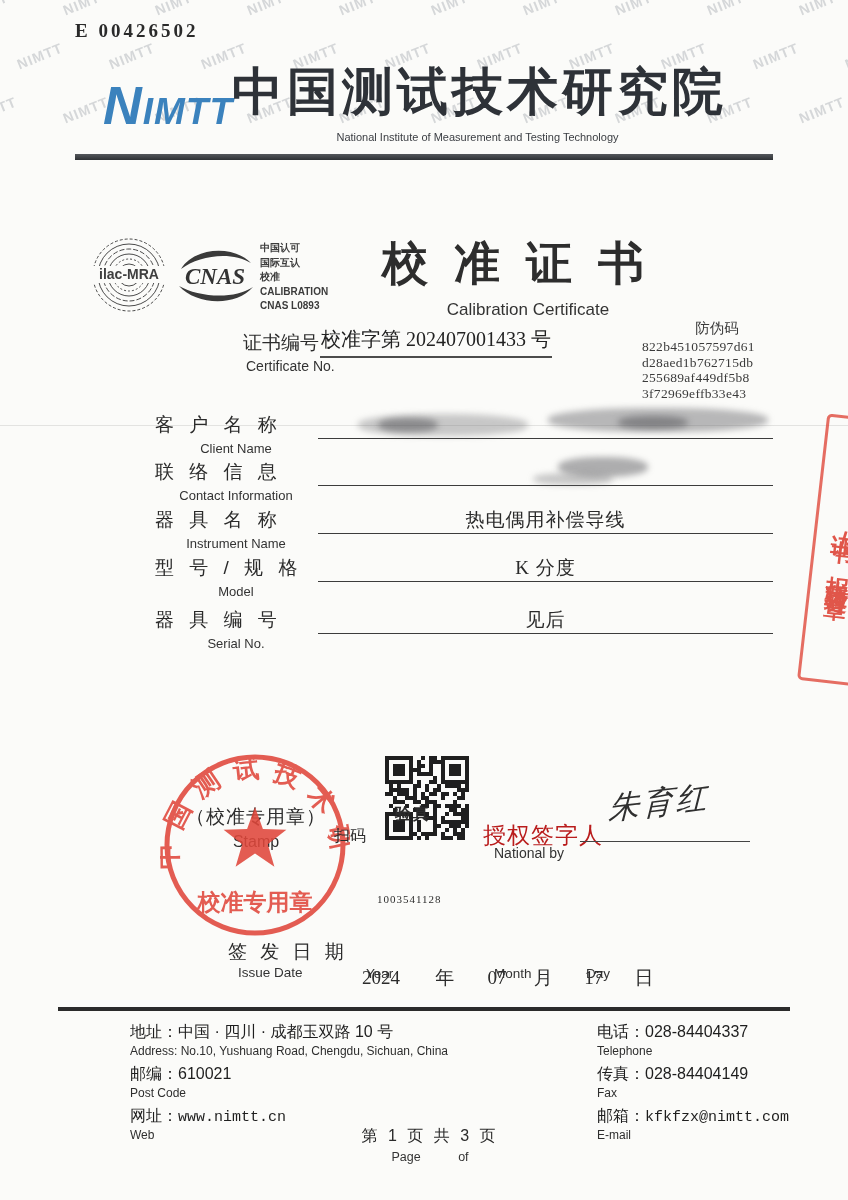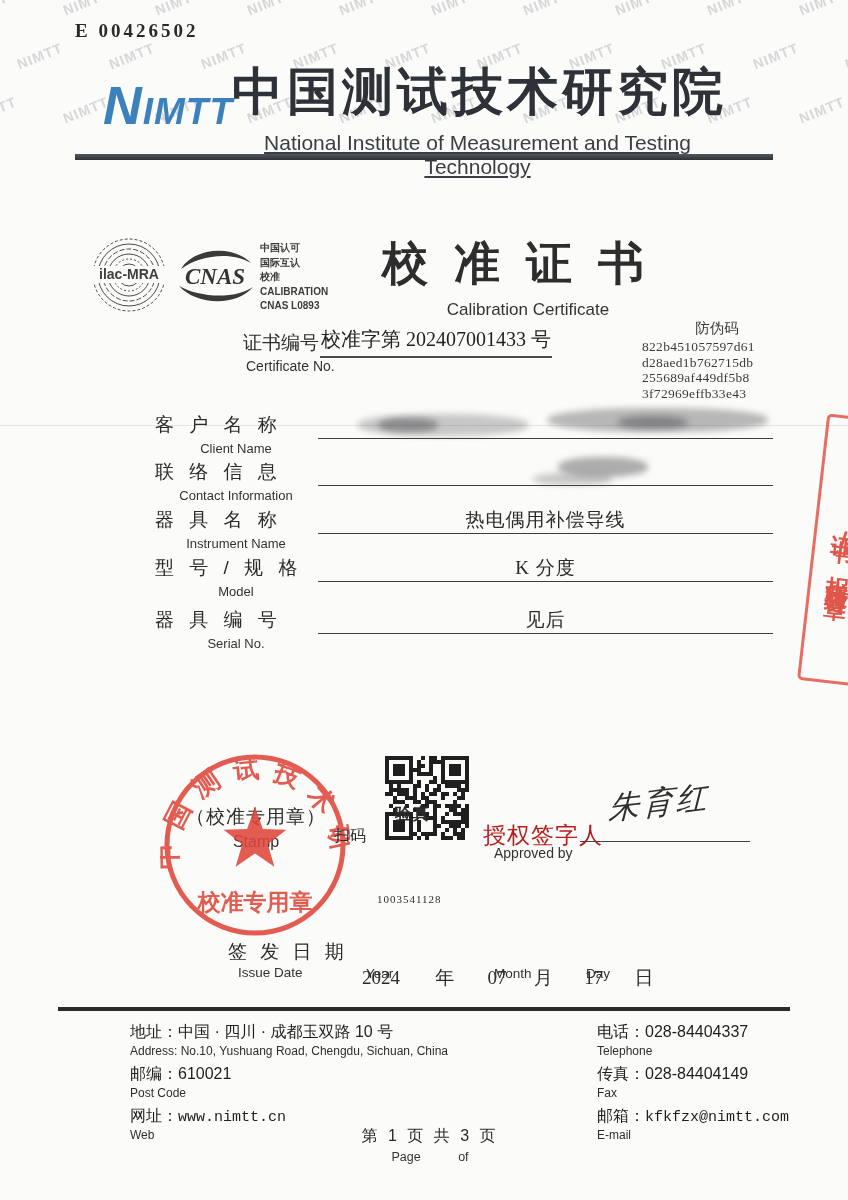--- a/index.html
+++ b/index.html
@@ -14,21 +14,21 @@
     font-weight:bold; font-size:19px; letter-spacing:3px; color:#2a2a2a;}
   .watermark{ position:absolute; left:0; top:0; width:848px; height:170px; overflow:hidden; pointer-events:none;}
   .watermark span{ position:absolute; font-size:14px; font-weight:bold; letter-spacing:1px;
     color:rgba(125,131,142,0.30); transform:rotate(-22deg); white-space:nowrap;}
   .nimtt{ position:absolute; left:103px; top:74px; font-style:italic; font-weight:bold;
     font-size:37px; color:#3b82bd; letter-spacing:1px;}
   .nimtt::first-letter{ font-size:1.45em; }
   .org-cn{ position:absolute; left:232px; top:58px; width:500px; font-family:"Liberation Serif",serif;
     font-weight:700; font-size:51px; letter-spacing:4px; color:#2e3238; white-space:nowrap;}
   .org-en{ position:absolute; left:235px; top:131px; width:485px; text-align:center;
-    font-size:21px; color:#3a3d42;text-decoration:underline; }
+    font-size:11px; color:#3a3d42; }
   .header-rule{ position:absolute; left:75px; top:154px; width:698px; height:6px;
     background:linear-gradient(#54575c,#2e3135); }
   .scanline{ position:absolute; left:0; top:425px; width:848px; height:1px; background:rgba(60,60,60,0.12);}
   
   .ilac{ position:absolute; left:90px; top:236px; }
   .cnas{ position:absolute; left:174px; top:244px; }
   .accred{ position:absolute; left:260px; top:241px; font-size:10px; font-weight:bold;
     color:#3c3c3c; line-height:1.45; white-space:pre-line;}
   .cert-title{ position:absolute; left:336px; top:233px; width:380px; text-align:center;
     font-family:"Liberation Serif",serif; font-weight:600; font-size:46px; letter-spacing:26px;
@@ -480,21 +480,21 @@
       <rect x="70" y="100" width="5" height="5"></rect>
       <rect x="75" y="100" width="5" height="5"></rect>
       <rect x="80" y="100" width="5" height="5"></rect>
       <rect x="90" y="100" width="5" height="5"></rect>
       <rect x="95" y="100" width="5" height="5"></rect>
     </svg>
   <div class="verify-cn">验真</div>
   <div class="qr-num">1003541128</div>
 
   <div class="appr-cn">授权签字人</div>
-  <div class="appr-en">Approved by</div>
+  <div class="appr-en">National by</div>
   <div class="sig-line"></div>
   <div class="sig">朱育红</div>
 
   <div class="idate-cn">签 发 日 期</div>
   <div class="idate-en">Issue Date</div>
   <div class="idate-vals">
     <span class="num">2024</span>
     <span style="margin-left:30px">年</span>
     <span class="num" style="margin-left:28px">07</span>
     <span style="margin-left:22px">月</span>

